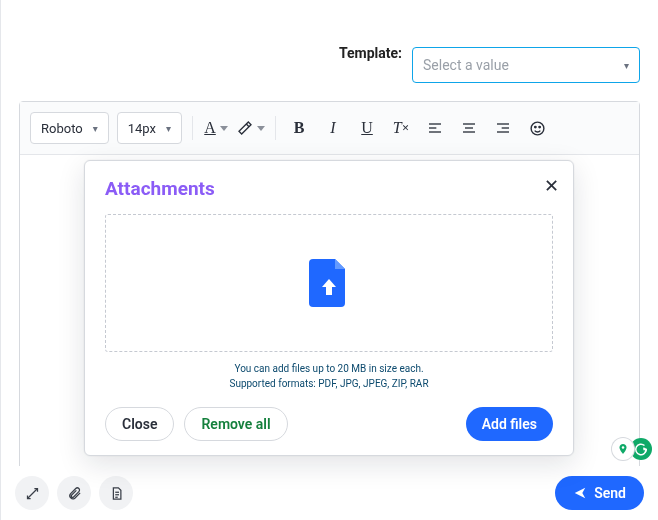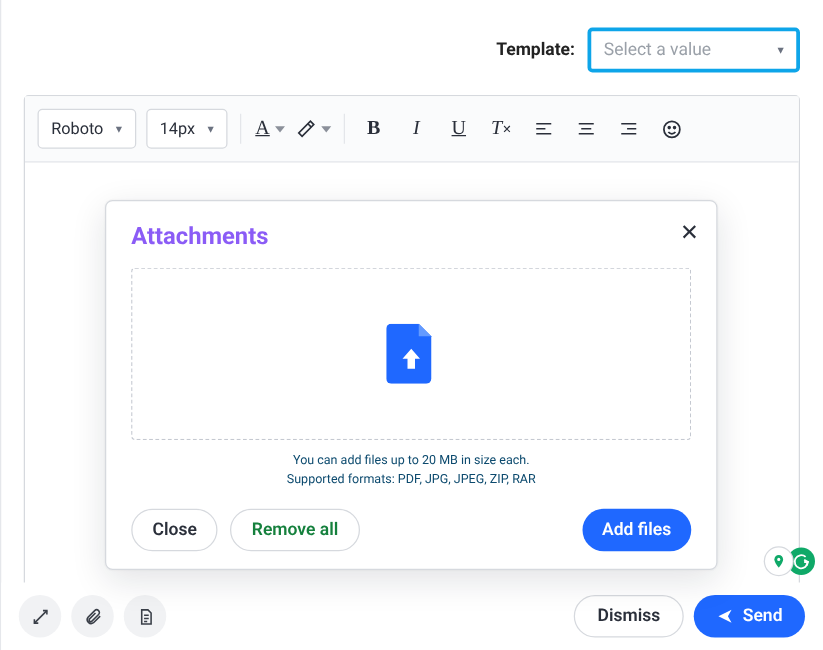--- a/index.html
+++ b/index.html
@@ -25,30 +25,31 @@
     justify-content: flex-end;
     align-items: center;
     padding: 22px 8px 12px 8px;
     gap: 10px;
   }
   .top-row label {
     font-weight: 700;
     font-size: 14px;
   }
   .top-row .select {
-    width: 170px;
+    width: 228px;
     height: 36px;
-    border: 3px solid #0ea5e9;
+    border: 1px solid #0ea5e9;
     border-radius: 4px;
     padding: 0 10px;
     display: flex;
     align-items: center;
     justify-content: space-between;
     color: #9aa0a8;
     font-size: 14px;
+    margin-top: 25px;
   }
   .editor {
     border: 1px solid #d6d9de;
     border-radius: 4px;
     margin: 6px 8px 0 8px;
     height: 398px;
     position: relative;
     background: #fff;
   }
   .toolbar {
@@ -342,23 +343,20 @@
     </div>
     <div class="circle-btn">
       <svg width="15" height="15" viewBox="0 0 24 24" fill="none" stroke="currentColor" stroke-width="2">
           <path d="M7 3h8l4 4v14H7z"></path>
           <line x1="10" y1="10" x2="16" y2="10"></line>
           <line x1="10" y1="14" x2="16" y2="14"></line>
           <line x1="10" y1="18" x2="14" y2="18"></line>
         </svg>
     </div>
     <div class="spacer"></div>
-    <div class="pill-btn pill-outline">
-      <span>Dismiss</span>
-    </div>
     <div class="pill-btn pill-primary">
       <svg width="14" height="14" viewBox="0 0 24 24" fill="#fff">
           <path d="M3 12l18-9-5 9 5 9-18-9z"></path>
         </svg>
       <span>Send</span>
     </div>
   </div>
 </div>
 
 <div class="modal">

